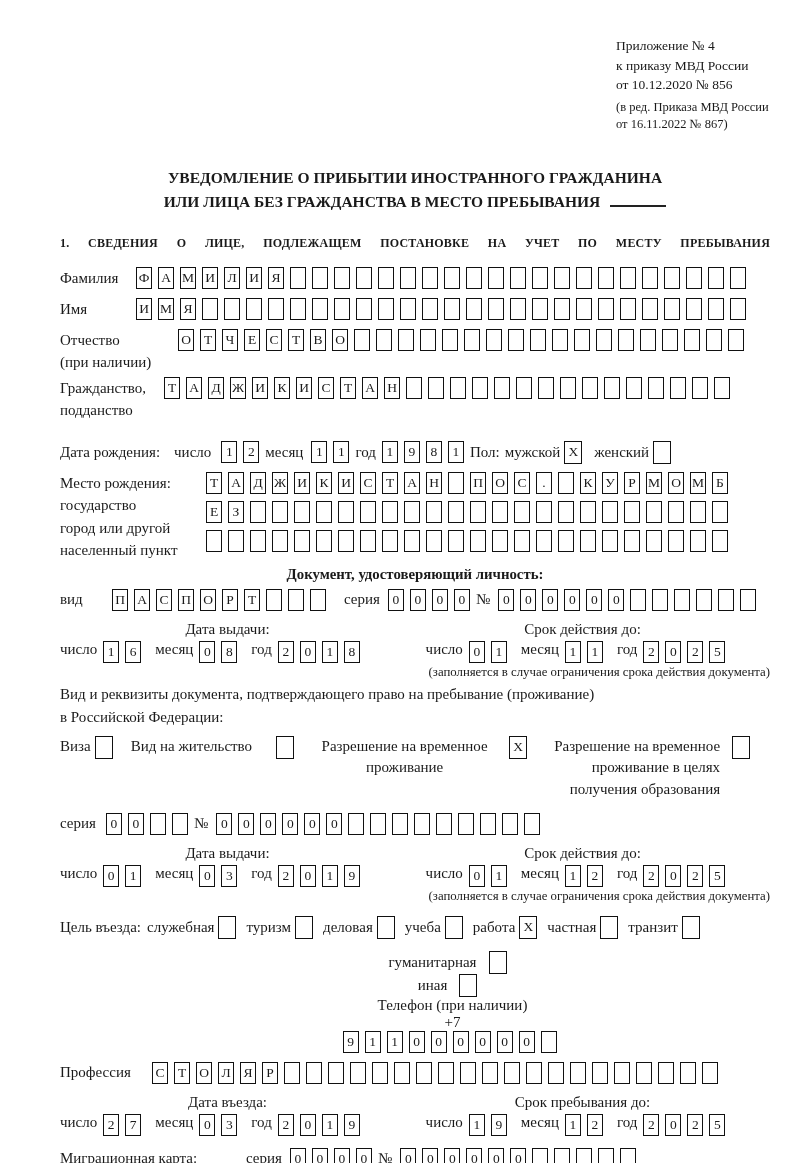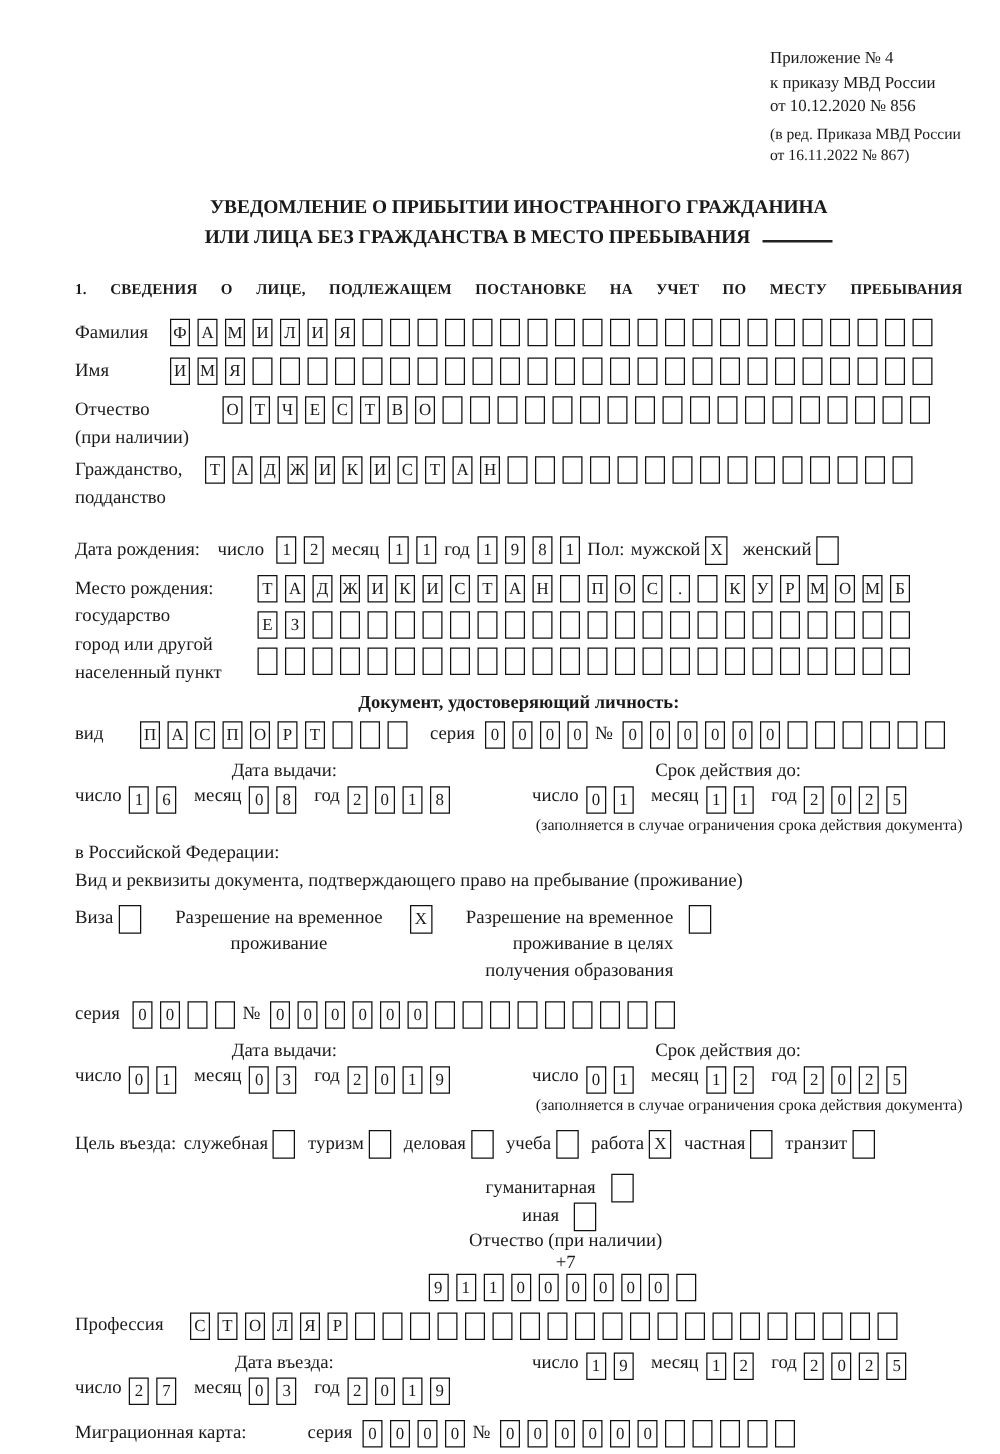--- a/index.html
+++ b/index.html
@@ -12,21 +12,21 @@
     font-family: "Liberation Serif", "DejaVu Serif", serif;
     font-size: 15px;
     padding: 36px 30px 10px 60px;
     overflow: hidden;
   }
   
   .topright { margin-left: 556px; font-size: 13.5px; line-height: 1.45; }
   .topright .edition { font-size: 12.5px; margin-top: 4px; line-height: 1.4; }
   .forma { text-align: right; font-weight: bold; font-size: 15px; margin: 16px 4px 0 0; letter-spacing: .5px; }
   
-  .title { text-align: center; font-weight: bold; font-size: 15.5px; line-height: 1.55; margin-top: 20px; }
+  .title { text-align: center; font-weight: bold; font-size: 15.5px; line-height: 1.55; margin-top: 32px; }
   .blankline { display: inline-block; width: 56px; border-bottom: 2px solid #222; height: 14px; margin-left: 10px; }
   .section-heading { font-weight: bold; font-size: 12px; margin-top: 22px; letter-spacing: .2px; text-align: justify; text-align-last: justify; }
   
   .row { display: flex; align-items: flex-start; margin-top: 9px; }
   .lbl { white-space: nowrap; }
   .lbl-col { flex: 0 0 auto; line-height: 22px; }
   .cells { display: inline-flex; flex-wrap: nowrap; }
   .cell {
     display: inline-block; width: 16px; height: 22px;
     border: 1.5px solid #111; margin-right: 6px;
@@ -427,26 +427,31 @@
             <span class="cell">2</span>
             <span class="cell">0</span>
             <span class="cell">2</span>
             <span class="cell">5</span>
           </span>
       </div>
     </div>
   </div>
   <div class="note-right">(заполняется в случае ограничения срока действия документа)</div>
 
+  <div class="mt6">Вид и реквизиты документа, подтверждающего право на пребывание (проживание)</div>
   <div class="mt6">в Российской Федерации:</div>
-  <div class="mt6">Вид и реквизиты документа, подтверждающего право на пребывание (проживание)</div>
 
   <div class="opts">
     <div class="opt">
       <span class="opt-label">Виза</span>
+      <span class="cell checkbox"></span>
+    </div>
+    <div class="opt">
+      <span class="opt-label">Вид на жительство</span>
+      <span class="gap" style="width:20px"></span>
       <span class="cell checkbox"></span>
     </div>
     <div class="opt">
       <span class="opt-label c2">Разрешение на временное проживание</span>
       <span class="gap" style="width:8px"></span>
       <span class="cell checkbox">X</span>
     </div>
     <div class="opt" style="margin-right:0">
       <span class="opt-label c3">Разрешение на временное проживание в целях получения образования</span>
       <span class="gap" style="width:8px"></span>
@@ -570,21 +575,21 @@
       <span>гуманитарная</span>
       <span class="gap" style="width:8px"></span>
       <span class="cell checkbox"></span>
     </div>
     <div class="opt">
       <span>иная</span>
       <span class="gap" style="width:8px"></span>
       <span class="cell checkbox"></span>
     </div>
     <span class="gap" style="width:16px"></span>
-    <span class="lbl">Отчество (при наличии)</span>
+    <span class="lbl">Телефон (при наличии)</span>
     <span class="gap" style="width:22px"></span>
     <span class="lbl">+7</span>
     <span class="gap" style="width:8px"></span>
     <span class="cells">
         <span class="cell">9</span>
         <span class="cell">1</span>
         <span class="cell">1</span>
         <span class="cell">0</span>
         <span class="cell">0</span>
         <span class="cell">0</span>
@@ -644,20 +649,21 @@
         <span class="lbl">год</span>
         <span class="cells">
             <span class="cell">2</span>
             <span class="cell">0</span>
             <span class="cell">1</span>
             <span class="cell">9</span>
           </span>
       </div>
     </div>
     <div class="date-col" style="flex:1">
+      <div class="dg-head">Срок пребывания до:</div>
       <div class="dategroup" style="justify-content:center">
         <span class="lbl">число</span>
         <span class="cells">
             <span class="cell">1</span>
             <span class="cell">9</span>
           </span>
         <span class="lbl">месяц</span>
         <span class="cells">
             <span class="cell">1</span>
             <span class="cell">2</span>

